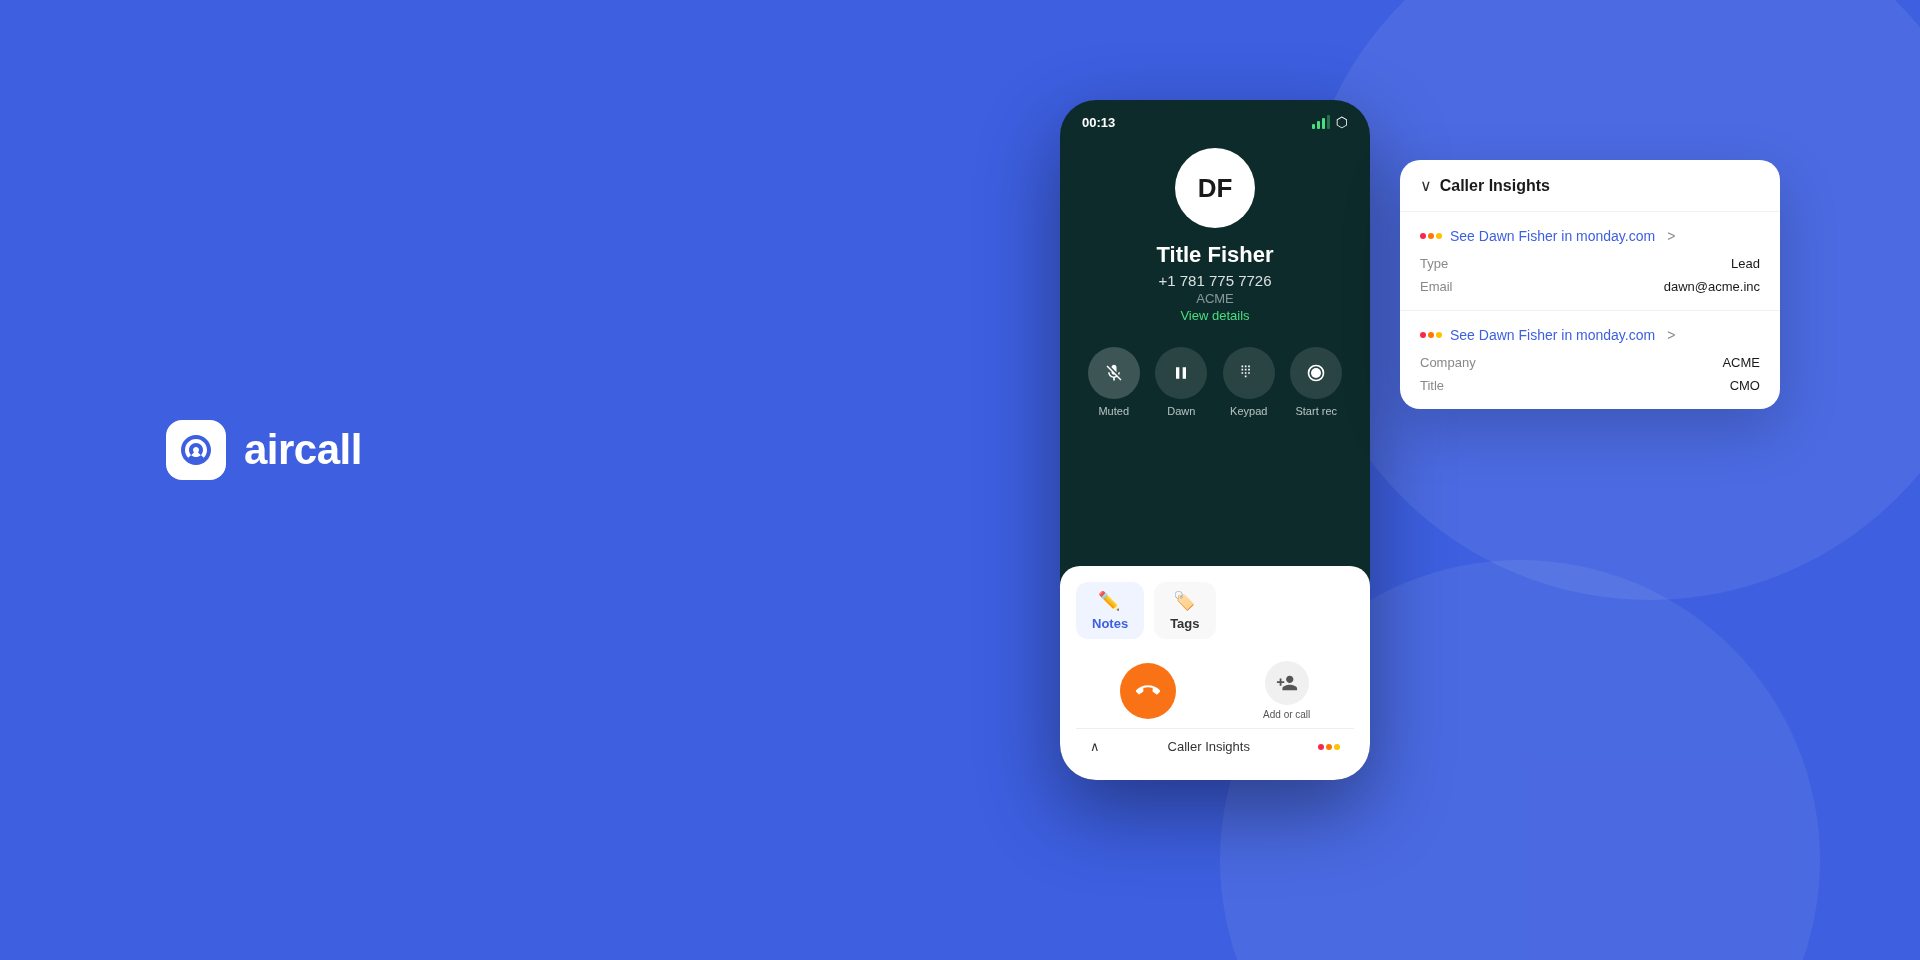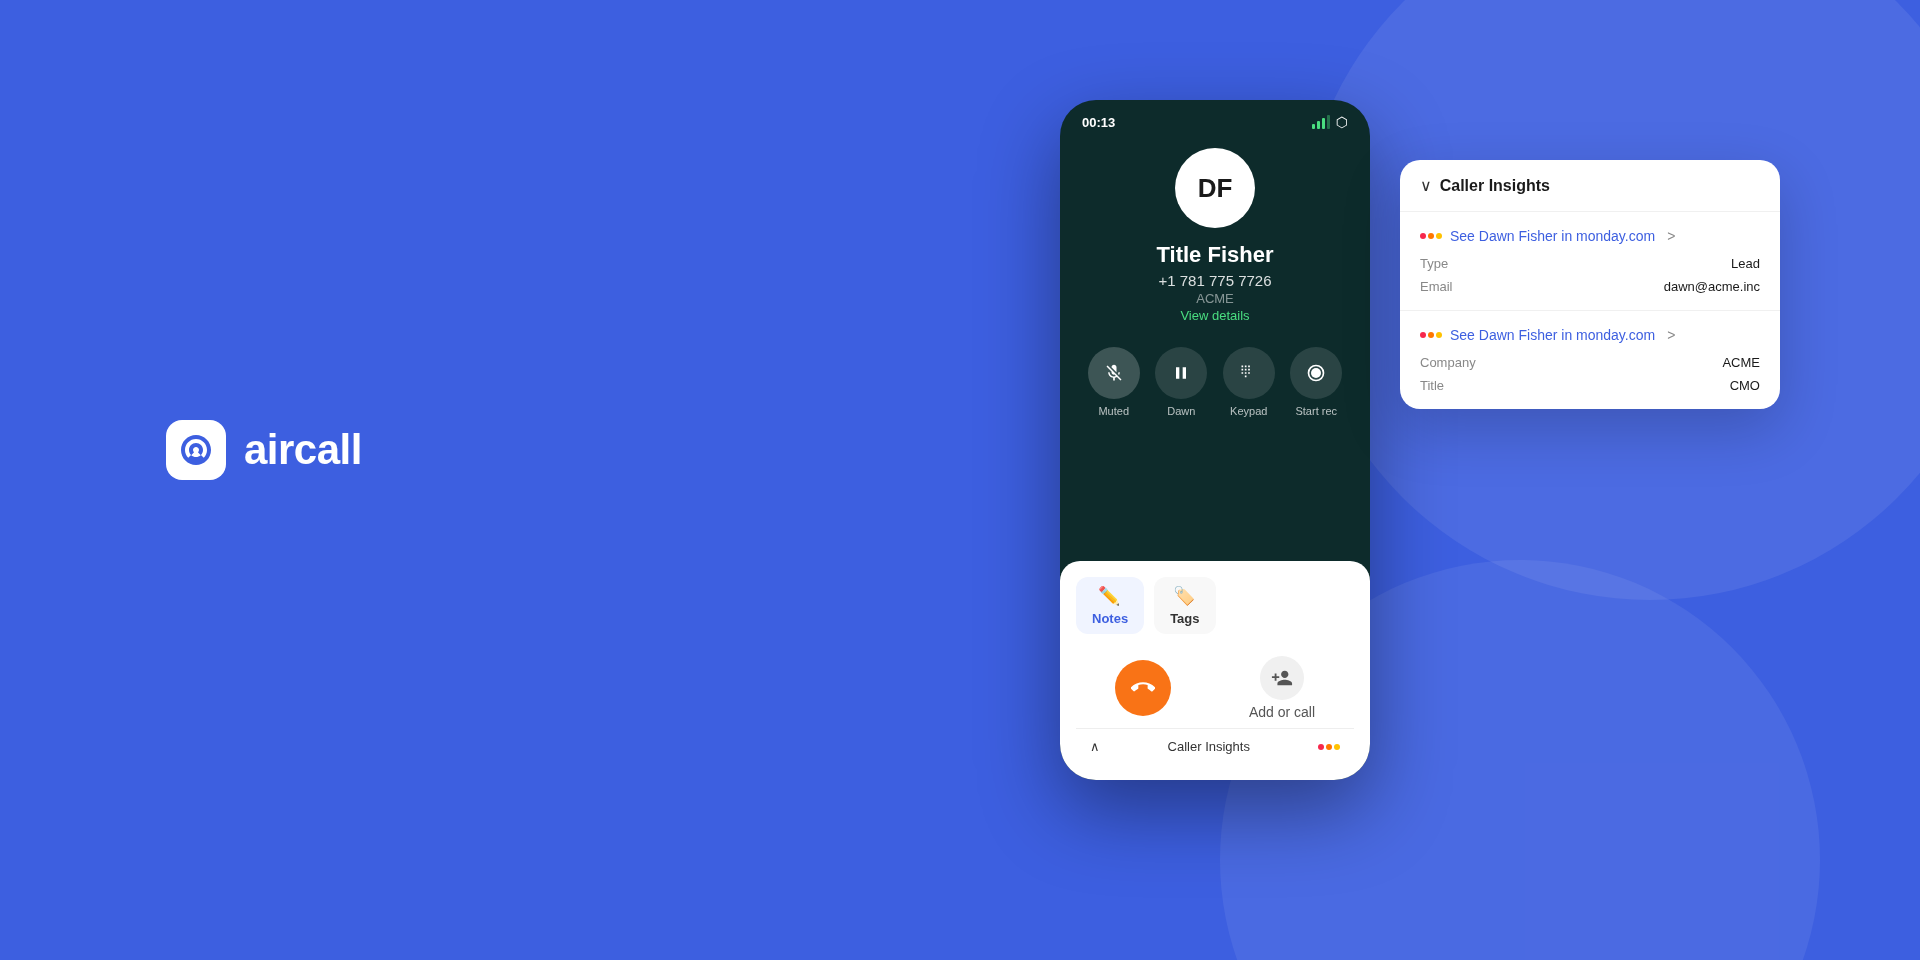--- a/index.html
+++ b/index.html
@@ -275,21 +275,21 @@
       color: white;
       font-size: 22px;
     }
 
     .add-call-action {
       display: flex;
       flex-direction: column;
       align-items: center;
       gap: 4px;
       color: #555;
-      font-size: 14px;
+      font-size: 10px;
     }
 
     .add-call-icon {
       width: 44px;
       height: 44px;
       border-radius: 50%;
       background: #f0f0f0;
       display: flex;
       align-items: center;
       justify-content: center;

